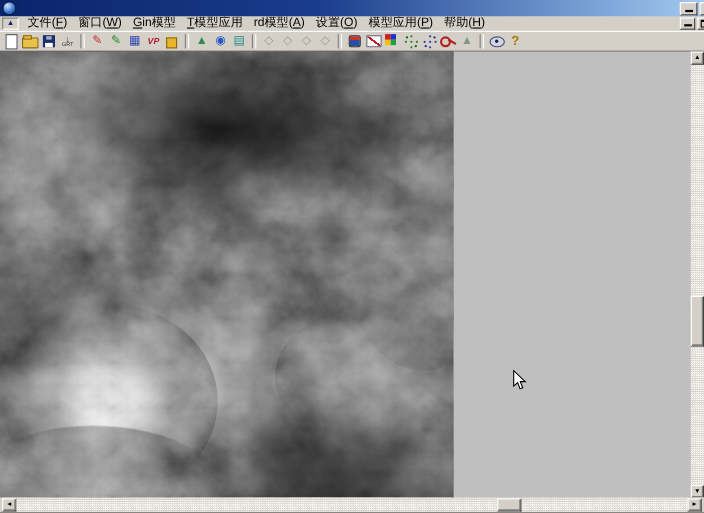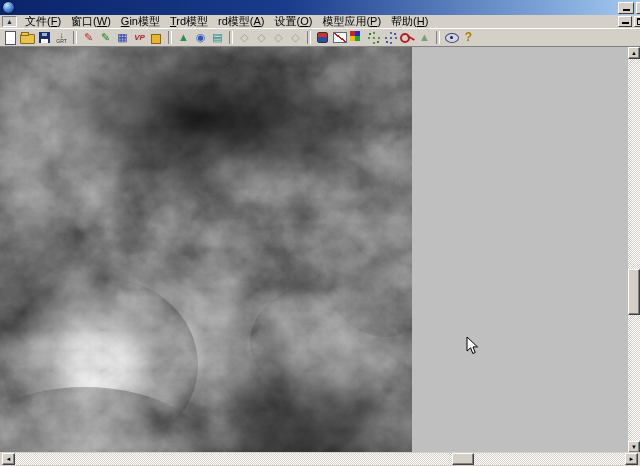--- a/index.html
+++ b/index.html
@@ -110,21 +110,21 @@
 
     </span>
   </div>
 
   <div class="menubar">
     <span class="mdi-icon">▲</span>
     <span style="display:flex">
         <div class="mitem"><span>文件(</span><span class="accel">F</span><span>)</span></div>
         <div class="mitem"><span>窗口(</span><span class="accel">W</span><span>)</span></div>
         <div class="mitem"><span></span><span class="accel">G</span><span>in模型</span></div>
-        <div class="mitem"><span></span><span class="accel">T</span><span>rd模型</span></div>
+        <div class="mitem"><span></span><span class="accel">T</span><span>模型应用</span></div>
         <div class="mitem"><span>rd模型(</span><span class="accel">A</span><span>)</span></div>
         <div class="mitem"><span>设置(</span><span class="accel">O</span><span>)</span></div>
         <div class="mitem"><span>模型应用(</span><span class="accel">P</span><span>)</span></div>
         <div class="mitem"><span>帮助(</span><span class="accel">H</span><span>)</span></div>
       </span>
     <span class="winbtns">
       <span class="wbtn">
           <span class="g-min"></span>
         </span>
       <span class="wbtn">

